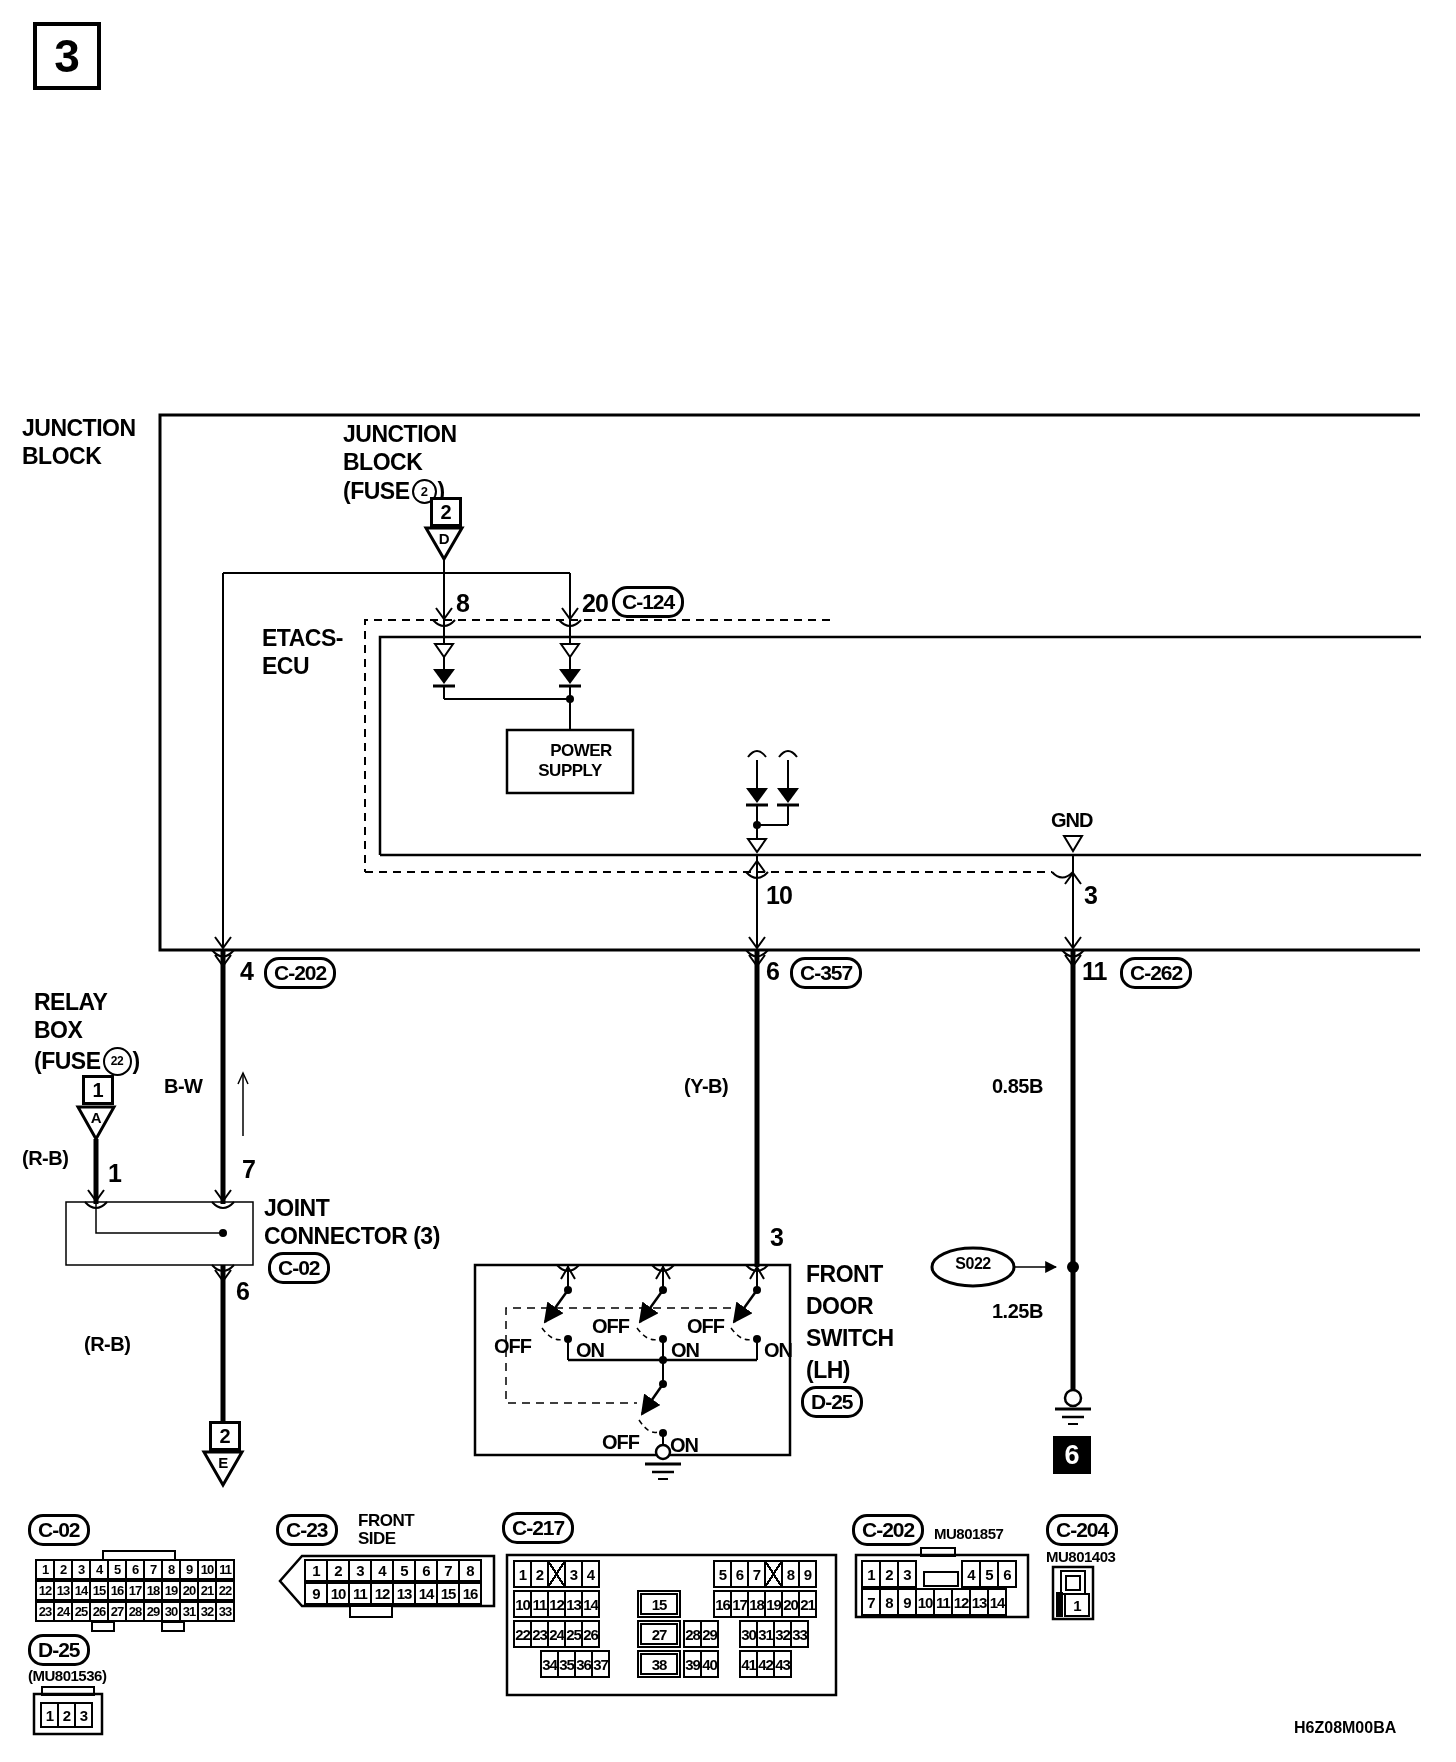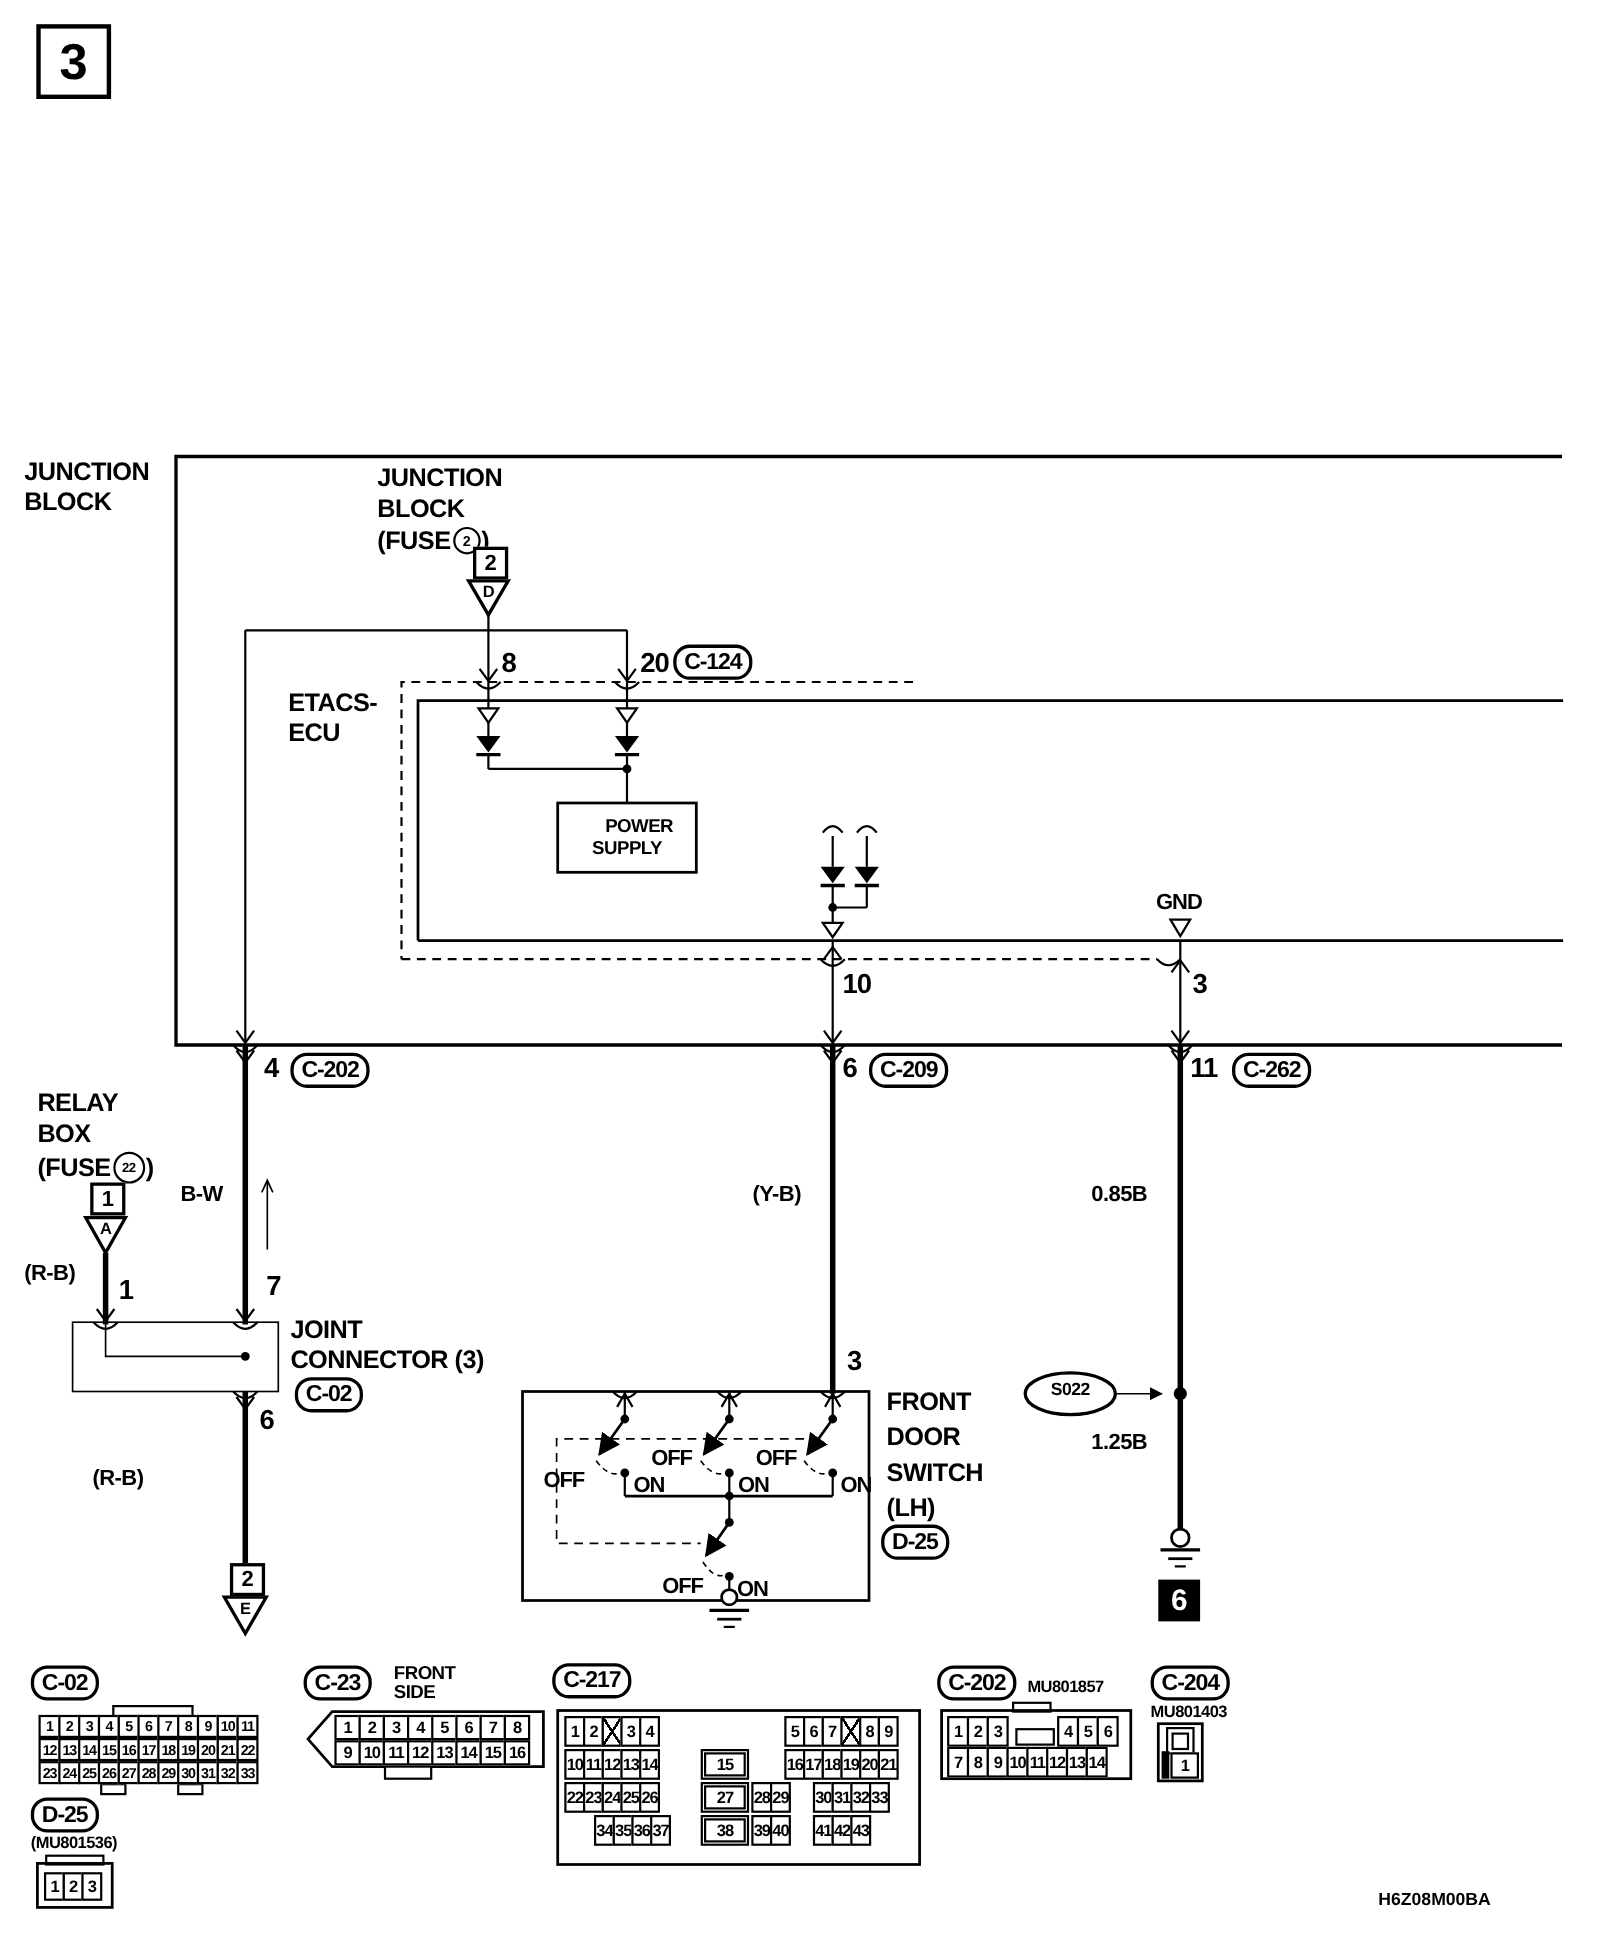--- a/index.html
+++ b/index.html
@@ -251,21 +251,21 @@
   <div class="lbl f17 ctr" style="left:507px;top:762px;width:126px">SUPPLY</div>
 
   <div class="lbl f19" style="left:1051px;top:810px;letter-spacing:-1px">GND</div>
 
   <div class="lbl f25" style="left:766px;top:882px">10</div>
   <div class="lbl f25" style="left:1084px;top:882px">3</div>
 
   <div class="lbl f25" style="left:240px;top:958px">4</div>
   <div class="badge" style="left:264px;top:957px">C-202</div>
   <div class="lbl f25" style="left:766px;top:958px">6</div>
-  <div class="badge" style="left:790px;top:957px">C-209</div>
+  <div class="badge" style="left:790px;top:957px">C-357</div>
   <div class="lbl f25" style="left:1082px;top:958px">11</div>
   <div class="badge" style="left:1120px;top:957px">C-262</div>
 
   <div class="lbl f23" style="left:34px;top:990px">RELAY</div>
   <div class="lbl f23" style="left:34px;top:1018px">BOX</div>
   <div class="lbl f23 fuse-line" style="left:34px;top:1046px">
     <span>(FUSE</span>
     <span class="circle-num" style="width:25px;height:25px;font-size:12px">22</span>
     <span>)</span>
   </div>
@@ -476,14 +476,14 @@
       <span class="pin">13</span>
       <span class="pin">14</span>
     </div>
 
   <div class="badge" style="left:1046px;top:1514px">C-204</div>
   <div class="lbl f15" style="left:1046px;top:1549px">MU801403</div>
   <div class="pinrow c204g" style="left:1064px;top:1593px">
     <span class="pin">1</span>
   </div>
 
-  <div class="lbl f20" style="left:1253px;top:1720px;letter-spacing:0">H6Z08M00BA</div>
+  <div class="lbl f20" style="left:1294px;top:1720px;letter-spacing:0">H6Z08M00BA</div>
 </div>
 
 </body></html>

